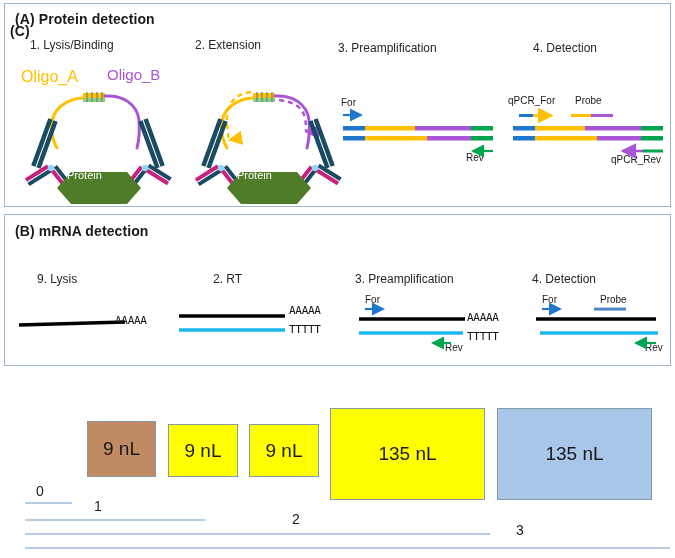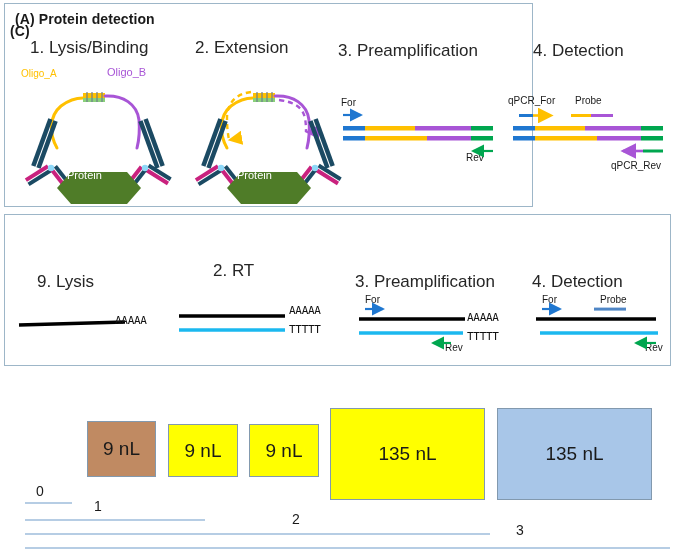--- a/index.html
+++ b/index.html
@@ -1,29 +1,29 @@
 <!DOCTYPE html>
 <html><head>
 <meta charset="utf-8">
 <style>
   html,body{margin:0;padding:0;background:#ffffff;}
   body{width:675px;height:558px;position:relative;
        font-family:"Liberation Sans","DejaVu Sans",sans-serif;
        -webkit-font-smoothing:antialiased;}
   .panel{position:absolute;border:1px solid #9db6c8;background:#fff;box-sizing:border-box;}
-  #panelA{left:4px;top:3px;width:529px;height:204px;}
+  #panelA{left:4px;top:3px;width:667px;height:204px;}
   #panelB{left:4px;top:214px;width:667px;height:152px;}
   #panelC{left:0px;top:372px;width:675px;height:186px;border:none;}
 
   .panel-title{position:absolute;font-weight:bold;font-size:14px;color:#1a1a1a;letter-spacing:.1px;}
-  .step-title{position:absolute;font-size:17px;color:#262626;white-space:nowrap;}
+  .step-title{position:absolute;font-size:12px;color:#262626;white-space:nowrap;}
 
   .lbl{position:absolute;font-size:10px;color:#1a1a1a;white-space:nowrap;}
-  .lbl-oligoA{color:#ffc000;font-size:10px;}
-  .lbl-oligoB{color:#a855d6;font-size:11px;}
+  .lbl-oligoA{color:#ffc000;font-size:16px;}
+  .lbl-oligoB{color:#a855d6;font-size:15px;}
 
   svg{position:absolute;overflow:visible;}
 
   
   .vol{position:absolute;box-sizing:border-box;border:1px solid #8299ae;
        display:flex;align-items:center;justify-content:center;
        font-size:19px;color:#1a1a1a;text-align:center;line-height:1.15;}
   .vol.circle{border-radius:50%;font-size:12px;}
   .scaleline{position:absolute;height:2px;background:#b6cde4;}
   .scalenum{position:absolute;font-size:14px;color:#1a1a1a;}
@@ -175,21 +175,21 @@
       <rect x="8" y="27" width="22" height="4.5" fill="#1f77d0"></rect>
       <rect x="30" y="27" width="62" height="4.5" fill="#ffc000"></rect>
       <rect x="92" y="27" width="44" height="4.5" fill="#a855d6"></rect>
       <rect x="136" y="27" width="22" height="4.5" fill="#00a64f"></rect>
     </g>
     <line x1="158" y1="42" x2="138" y2="42" stroke="#00a64f" stroke-width="2.2" marker-end="url(#aRev)"></line>
   </svg>
 
   <div class="lbl" style="left:503px;top:91px;">qPCR_For</div>
   <div class="lbl" style="left:570px;top:91px;">Probe</div>
-  <div class="lbl" style="left:606px;top:156px;">qPCR_Rev</div>
+  <div class="lbl" style="left:606px;top:150px;">qPCR_Rev</div>
 
   <svg style="left:500px;top:105px;" width="170" height="52" viewBox="0 0 170 52">
     <defs>
       <marker id="aqFor" markerWidth="6" markerHeight="6" refX="5" refY="3" orient="auto">
         <path d="M0,0 L6,3 L0,6 z" fill="#ffc000"></path>
       </marker>
       <marker id="aqRev" markerWidth="6" markerHeight="6" refX="5" refY="3" orient="auto">
         <path d="M0,0 L6,3 L0,6 z" fill="#a855d6"></path>
       </marker>
     </defs>
@@ -219,23 +219,24 @@
 
     <g>
       <rect x="138" y="40.5" width="20" height="3" fill="#00a64f"></rect>
       <line x1="138" y1="42" x2="118" y2="42" stroke="#a855d6" stroke-width="2.6" marker-end="url(#aqRev)"></line>
     </g>
   </svg>
 </div>
 
 <div class="panel" id="panelB">
 
+  <div class="panel-title" style="left:10px;top:8px;">(B) mRNA detection</div>
 
   <div class="step-title" style="left:32px;top:57px;">9. Lysis</div>
-  <div class="step-title" style="left:208px;top:46px;">2. RT</div>
+  <div class="step-title" style="left:208px;top:57px;">2. RT</div>
   <div class="step-title" style="left:350px;top:57px;">3. Preamplification</div>
   <div class="step-title" style="left:527px;top:57px;">4. Detection</div>
 
   <svg style="left:10px;top:100px;" width="115" height="16" viewBox="0 0 115 16">
     <line x1="4" y1="10" x2="110" y2="7" stroke="#000" stroke-width="3.4"></line>
   </svg>
   <div class="mono" style="position:absolute;left:110px;top:99px;">AAAAA</div>
 
   <svg style="left:170px;top:94px;" width="115" height="28" viewBox="0 0 115 28">
     <line x1="4" y1="7" x2="110" y2="7" stroke="#000" stroke-width="3.4"></line>

